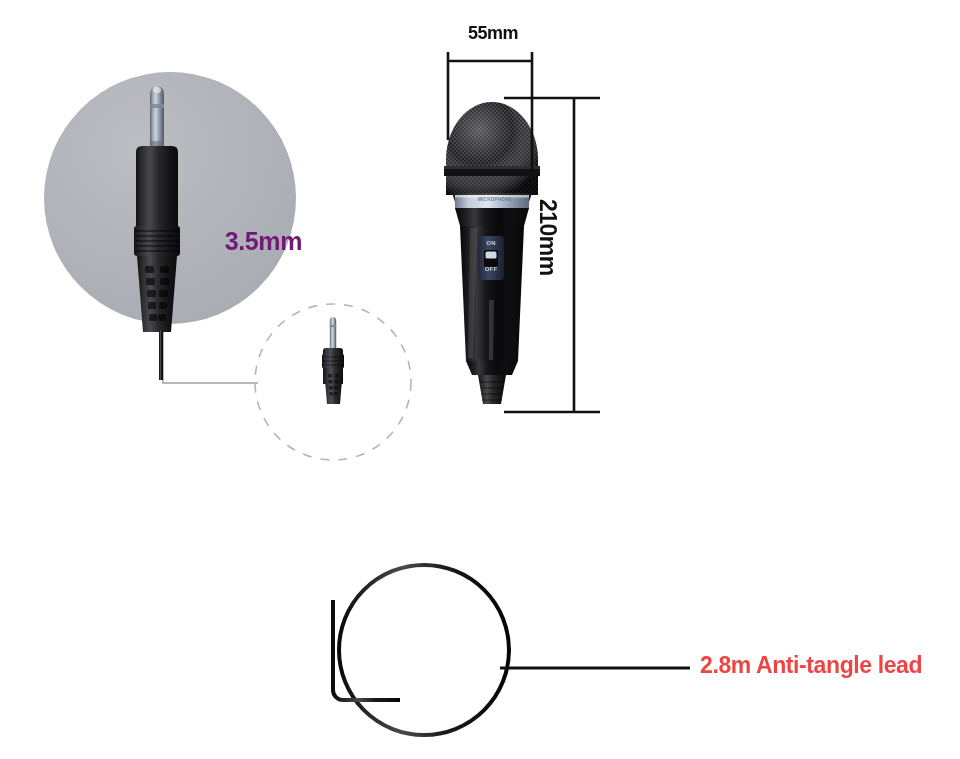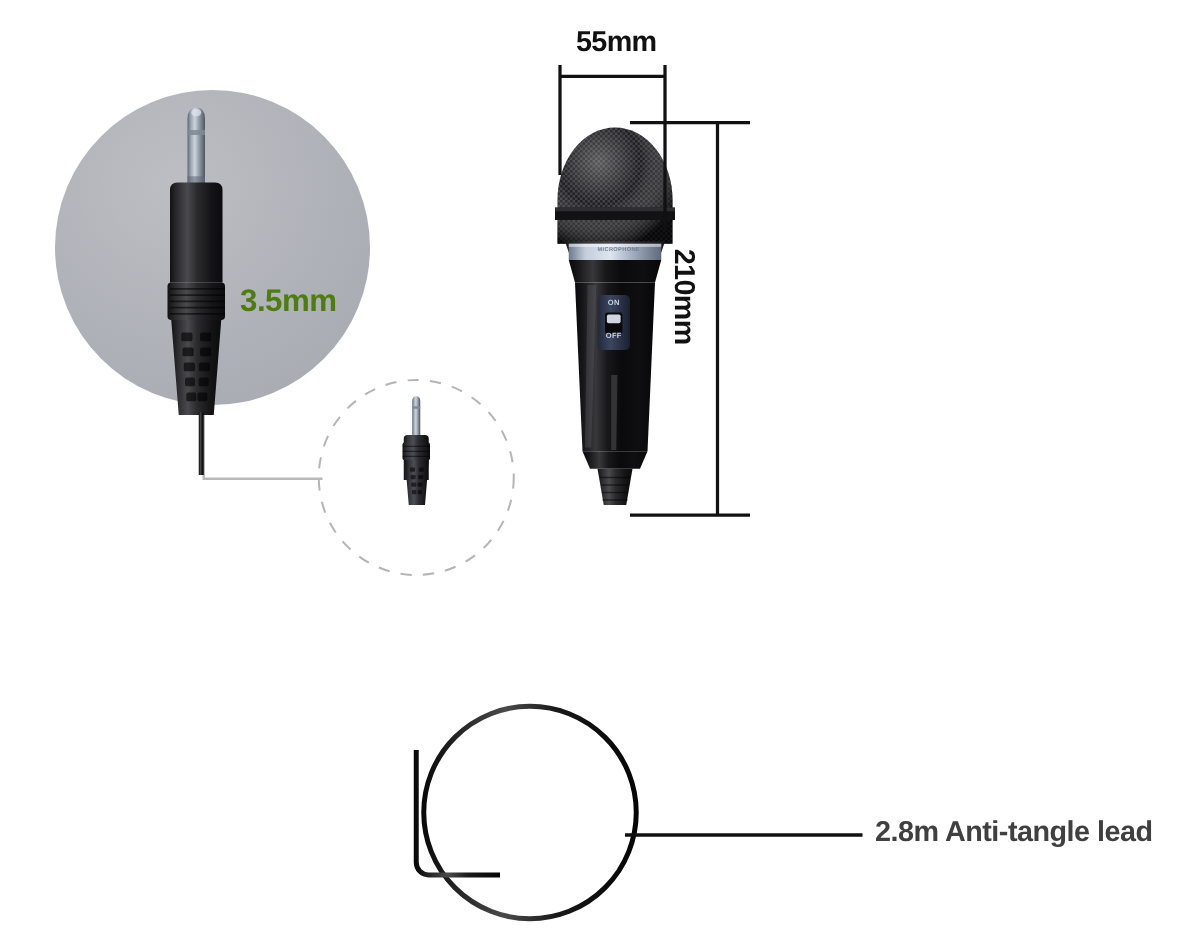--- a/index.html
+++ b/index.html
@@ -8,37 +8,37 @@
     font-family:"Liberation Sans", sans-serif;
     width:960px;height:759px;
     position:relative;overflow:hidden;
   }
   #stage{position:absolute;left:0;top:0;width:960px;height:759px;}
   svg.layer{position:absolute;left:0;top:0;width:960px;height:759px;}
   .lbl{position:absolute;margin:0;padding:0;white-space:pre;}
 
   .callout-text{
     left:192px;top:166px;width:110px;
-    color:#4d7c0f;font-weight:bold;font-size:25px;line-height:30px;
-    text-align:left;letter-spacing:-0.4px;
+    color:#701a75;font-weight:bold;font-size:25px;line-height:30px;
+    text-align:right;letter-spacing:-0.4px;
   }
   .dim-top{
     left:448px;top:20px;width:90px;
-    color:#111111;font-weight:bold;font-size:23px;line-height:26px;
+    color:#111111;font-weight:bold;font-size:18px;line-height:26px;
     text-align:center;letter-spacing:-0.5px;
   }
   .dim-side{
     left:561px;top:199px;
     color:#111111;font-weight:bold;font-size:23px;line-height:26px;
     letter-spacing:-0.5px;
     transform:rotate(90deg);transform-origin:left top;
   }
   .lead-text{
     left:700px;top:652px;
-    color:#404040;font-weight:bold;font-size:23px;line-height:26px;
+    color:#ef4444;font-weight:bold;font-size:23px;line-height:26px;
     letter-spacing:-0.4px;
   }
   .sw-txt{position:absolute;color:#c8d2e4;font-weight:bold;text-align:center;
           width:26px;font-size:6px;line-height:7px;letter-spacing:0.2px;}
   .sw-on{left:478px;top:240px;}
   .sw-off{left:478px;top:266px;}
   .brand-txt{position:absolute;left:466px;top:197px;width:58px;text-align:center;
           color:#6f7c90;font-weight:bold;font-size:4.5px;letter-spacing:0.3px;}
 </style>
 </head>

